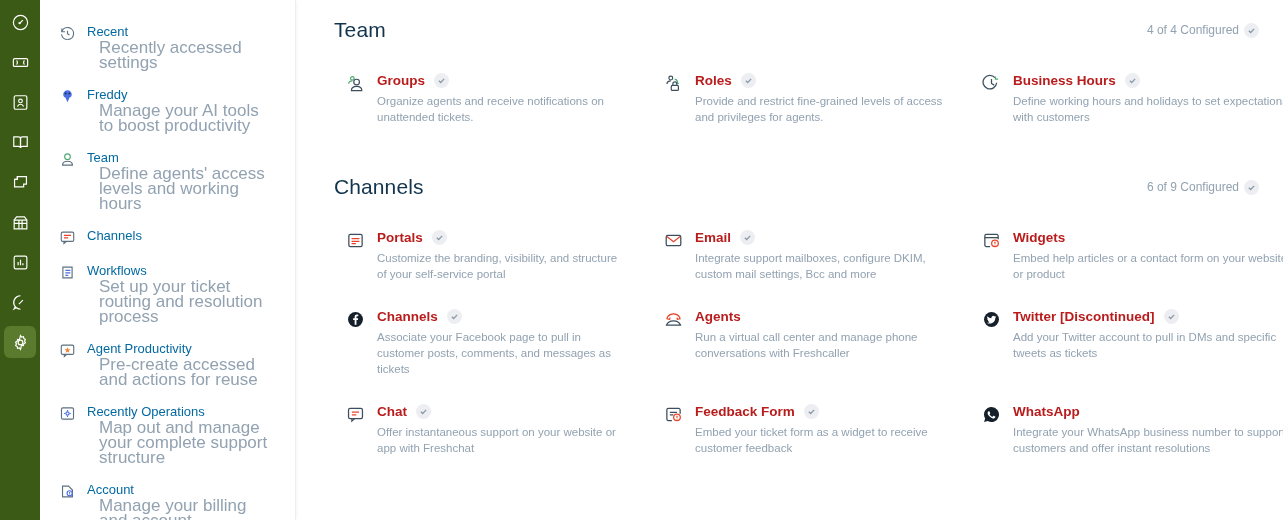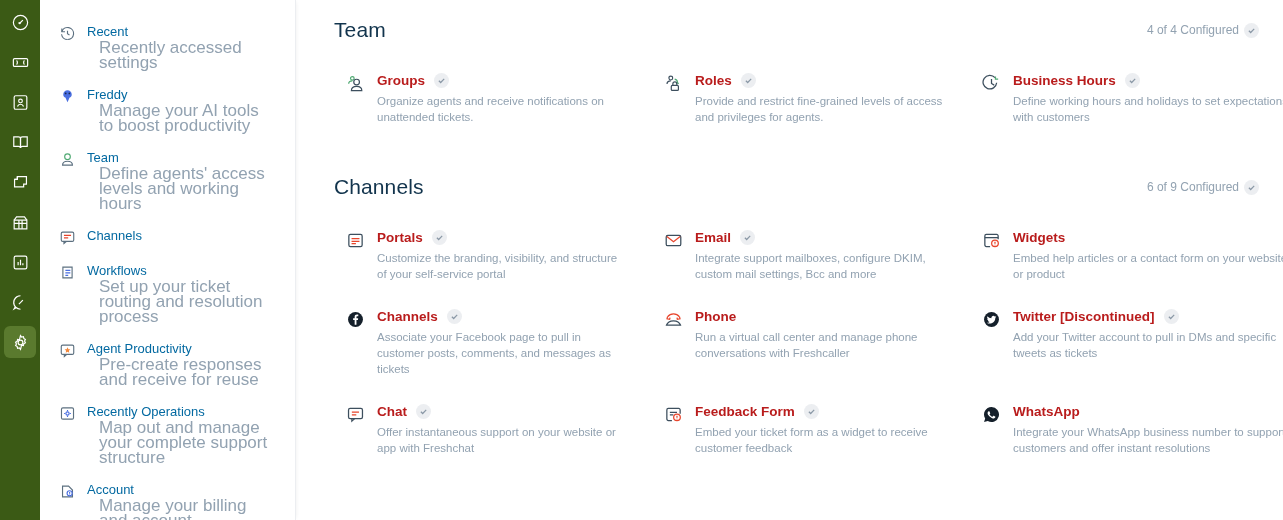--- a/index.html
+++ b/index.html
@@ -249,21 +249,21 @@
     <div class="nav-item">
       <span class="nav-ico">
         <svg width="17" height="17" viewBox="0 0 24 24" fill="none" stroke-width="1.6">
           <rect x="3.2" y="4.5" width="17.6" height="13" rx="2" stroke="#5c7080"></rect>
           <path d="M7.5 17.5v3l3.5-3" stroke="#5c7080"></path>
           <path d="M12 7.5l1.3 2.6 2.7.3-2 1.9.5 2.7-2.5-1.3-2.5 1.3.5-2.7-2-1.9 2.7-.3z" fill="#f1873b" stroke="none"></path>
         </svg>
       </span>
       <span class="nav-txt">
         <span class="nav-title">Agent Productivity</span>
-        <span class="nav-desc" style="display:block">Pre-create responses and receive for reuse</span>
+        <span class="nav-desc" style="display:block">Pre-create accessed and actions for reuse</span>
       </span>
     </div>
 
     <div class="nav-item">
       <span class="nav-ico">
         <svg width="17" height="17" viewBox="0 0 24 24" fill="none" stroke-width="1.6">
           <rect x="3.5" y="4" width="17" height="16" rx="2" stroke="#5c7080"></rect>
           <circle cx="12" cy="12" r="2.3" stroke="#4a6fe0"></circle>
           <path d="M12 7.2v1.6M12 15.2v1.6M7.2 12h1.6M15.2 12h1.6" stroke="#4a6fe0"></path>
         </svg>
@@ -475,21 +475,21 @@
         <span class="card-ico">
           <svg width="19" height="19" viewBox="0 0 24 24" fill="none" stroke-width="1.6">
             <path d="M4.4 8.6c2-2.4 4.7-3.6 7.6-3.6s5.6 1.2 7.6 3.6" stroke="#e8452c"></path>
             <path d="M4.4 8.6l-.6 2.6 3.3.6.5-2.3" stroke="#e8452c"></path>
             <path d="M19.6 8.6l.6 2.6-3.3.6-.5-2.3" stroke="#e8452c"></path>
             <path d="M3.2 19c1.2-3.5 4.6-5.4 8.8-5.4s7.6 1.9 8.8 5.4z" stroke="#3d4f5e"></path>
           </svg>
         </span>
         <span class="card-body">
           <span class="card-titlerow">
-            <span class="card-title">Phone</span>
+            <span class="card-title">Agents</span>
           </span>
           <span class="card-desc" style="display:block">Run a virtual call center and manage phone conversations with Freshcaller</span>
         </span>
       </div>
 
       <div class="card">
         <span class="card-ico">
           <svg width="19" height="19" viewBox="0 0 24 24">
             <circle cx="12" cy="12" r="9.4" fill="#15202b"></circle>
             <path d="M18 8.5c-.45.2-.93.33-1.43.4.52-.32.9-.8 1.1-1.4-.48.3-1 .5-1.57.62a2.46 2.46 0 00-4.25 1.7c0 .2.02.38.06.56a7 7 0 01-5.1-2.6 2.5 2.5 0 00.77 3.3c-.4 0-.78-.12-1.12-.3v.04c0 1.2.85 2.2 1.98 2.43-.36.1-.75.11-1.12.04a2.47 2.47 0 002.3 1.72 4.96 4.96 0 01-3.65 1.02 6.98 6.98 0 003.8 1.12c4.55 0 7.05-3.8 7.05-7.1v-.32c.48-.35.9-.79 1.23-1.28z" fill="#fff"></path>

